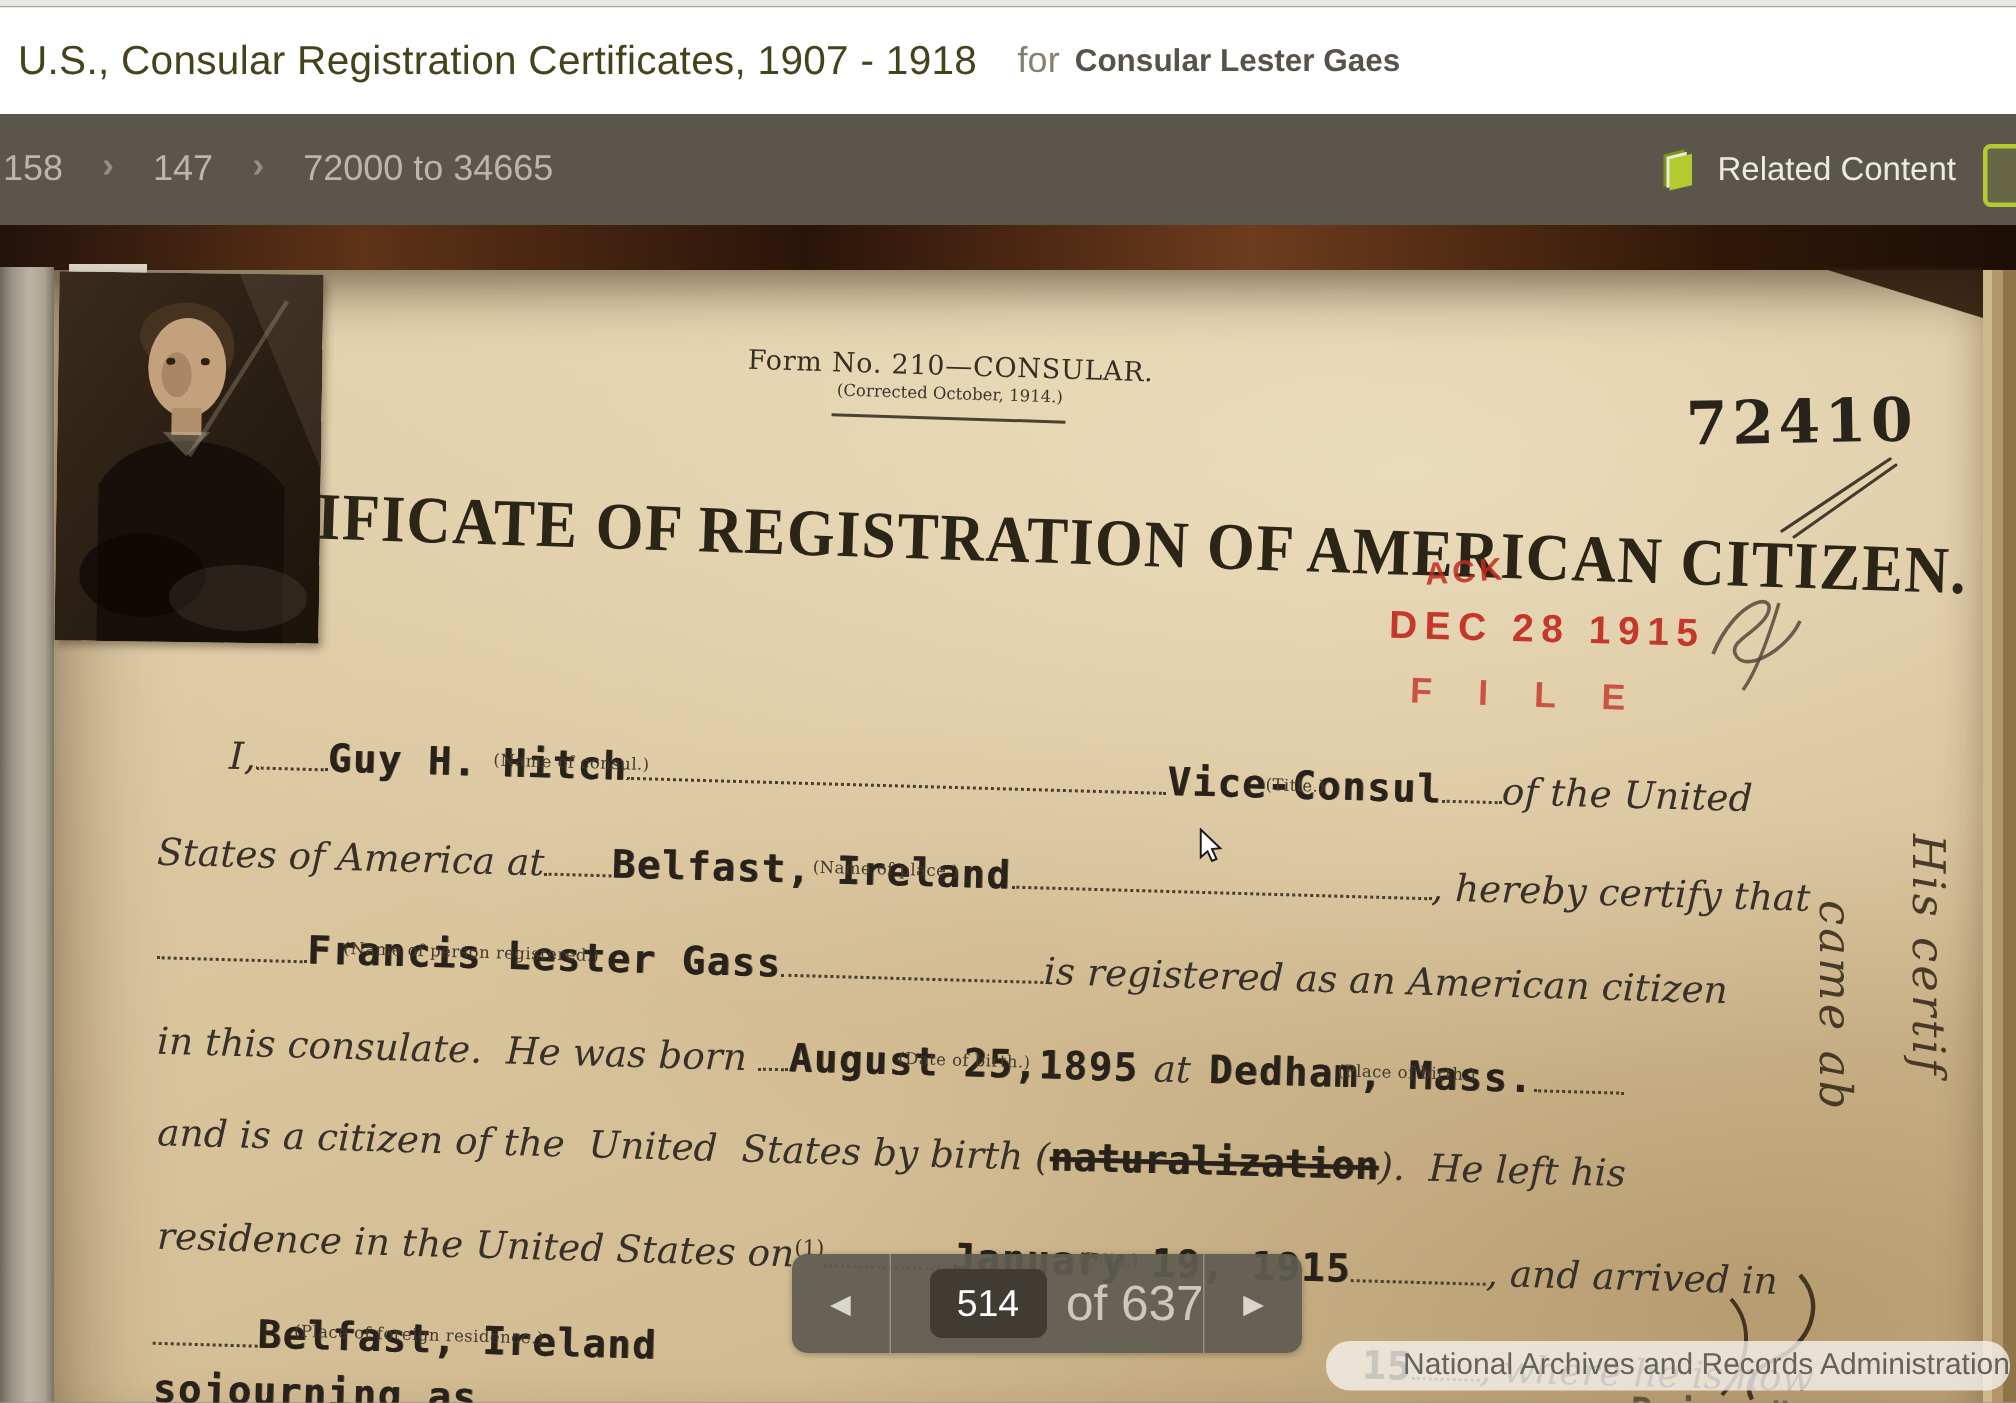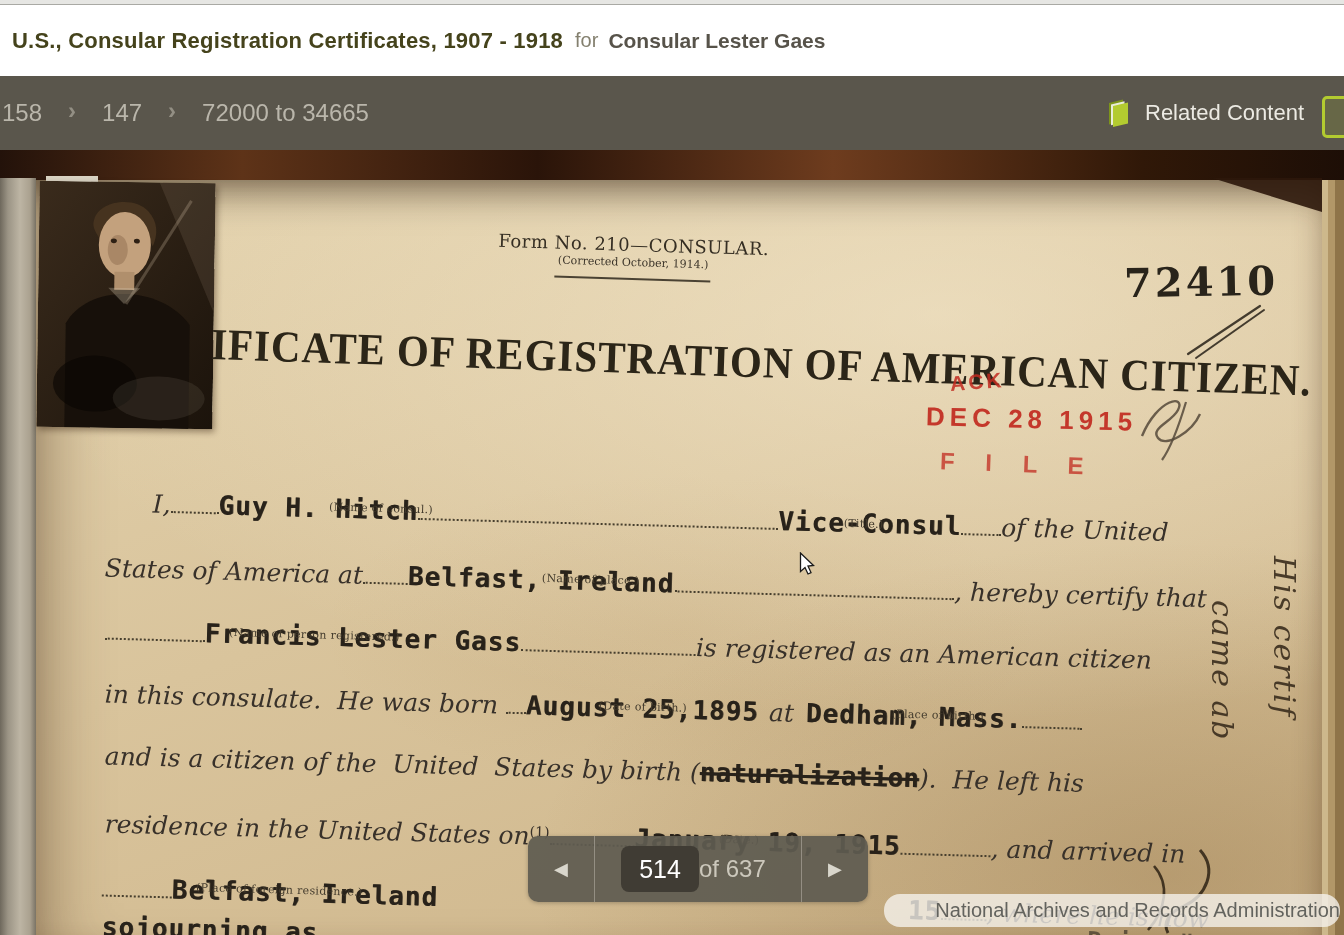--- a/index.html
+++ b/index.html
@@ -1,22 +1,22 @@
 <!DOCTYPE html>
 <html><head>
 <meta charset="utf-8">
 <style>
   html,body{margin:0;padding:0;background:#fff;}
   .stage{position:relative;width:1344px;height:935px;overflow:hidden;font-family:"Liberation Sans",sans-serif;}
 
   
   .top-strip{position:absolute;left:0;top:0;width:1344px;height:4px;background:#e6e6e3;border-bottom:1px solid #a9a9a4;}
   .header-bar{position:absolute;left:0;top:5px;width:1344px;height:71px;background:#ffffff;display:flex;align-items:center;padding-left:12px;box-sizing:border-box;}
-  .collection-title{font-size:22px;font-weight:bold;color:#45431c;letter-spacing:.2px;}
-  .header-for{font-size:20px;color:#84806f;margin:0 10px 0 12px;}
+  .collection-title{font-size:27px;font-weight:normal;color:#45431c;letter-spacing:.2px;}
+  .header-for{font-size:24px;color:#84806f;margin:0 10px 0 27px;}
   .header-person{font-size:21px;font-weight:bold;color:#57534a;}
 
   
   .toolbar{position:absolute;left:0;top:76px;width:1344px;height:74px;background:#5a564c;display:flex;align-items:center;box-sizing:border-box;padding:0 40px 0 2px;}
   .crumbs{display:flex;align-items:center;gap:26px;}
   .crumb{font-size:24px;color:#bab6ab;cursor:pointer;text-align:center;}
   .crumb-chev{font-size:24px;color:#938f84;font-weight:bold;transform:translateY(-2px);}
   .tb-right{margin-left:auto;display:flex;align-items:center;gap:12px;}
   .related-label{font-size:22px;color:#eceae3;}
   .partial-icon{position:absolute;right:-14px;top:20px;width:30px;height:36px;border:3px solid #b3cb30;border-radius:5px;background:rgba(179,203,48,.15);}
@@ -72,21 +72,21 @@
   .margin-note{position:absolute;font-family:"DejaVu Serif",serif;font-style:italic;font-size:30px;color:#3a2d1d;transform:rotate(90deg);transform-origin:0 0;white-space:pre;opacity:.9;z-index:3;letter-spacing:2px;}
   .svg-abs{position:absolute;z-index:4;}
 
   
   .pager{position:absolute;left:528px;top:836px;width:340px;height:66px;background:rgba(95,91,81,.93);border-radius:10px;display:flex;align-items:stretch;z-index:10;box-shadow:0 1px 4px rgba(0,0,0,.25);}
   .pager-btn{width:66px;display:flex;align-items:center;justify-content:center;cursor:pointer;}
   .pager-arrow{font-size:18px;color:#d9d6cc;}
   .pager-div{width:1px;background:rgba(185,181,170,.55);margin:0;}
   .pager-center{flex:1;display:flex;align-items:center;padding-left:26px;}
   .pager-input{width:74px;height:44px;background:#403c34;border:none;border-radius:8px;color:#ffffff;font-size:25px;text-align:center;font-family:"Liberation Sans",sans-serif;}
-  .pager-of{font-size:24px;color:#ccc8bc;white-space:nowrap;}
+  .pager-of{font-size:33px;color:#ccc8bc;margin-left:13px;white-space:nowrap;}
 
   
   .attribution{position:absolute;left:884px;top:894px;right:4px;height:33px;background:rgba(246,244,238,.78);border-radius:16px;display:flex;align-items:center;justify-content:flex-end;z-index:9;}
   .attribution span{font-size:20px;color:#63635e;white-space:nowrap;}
 
   .cursor{position:absolute;left:799px;top:552px;z-index:20;}
 </style>
 </head>
 <body>
 

